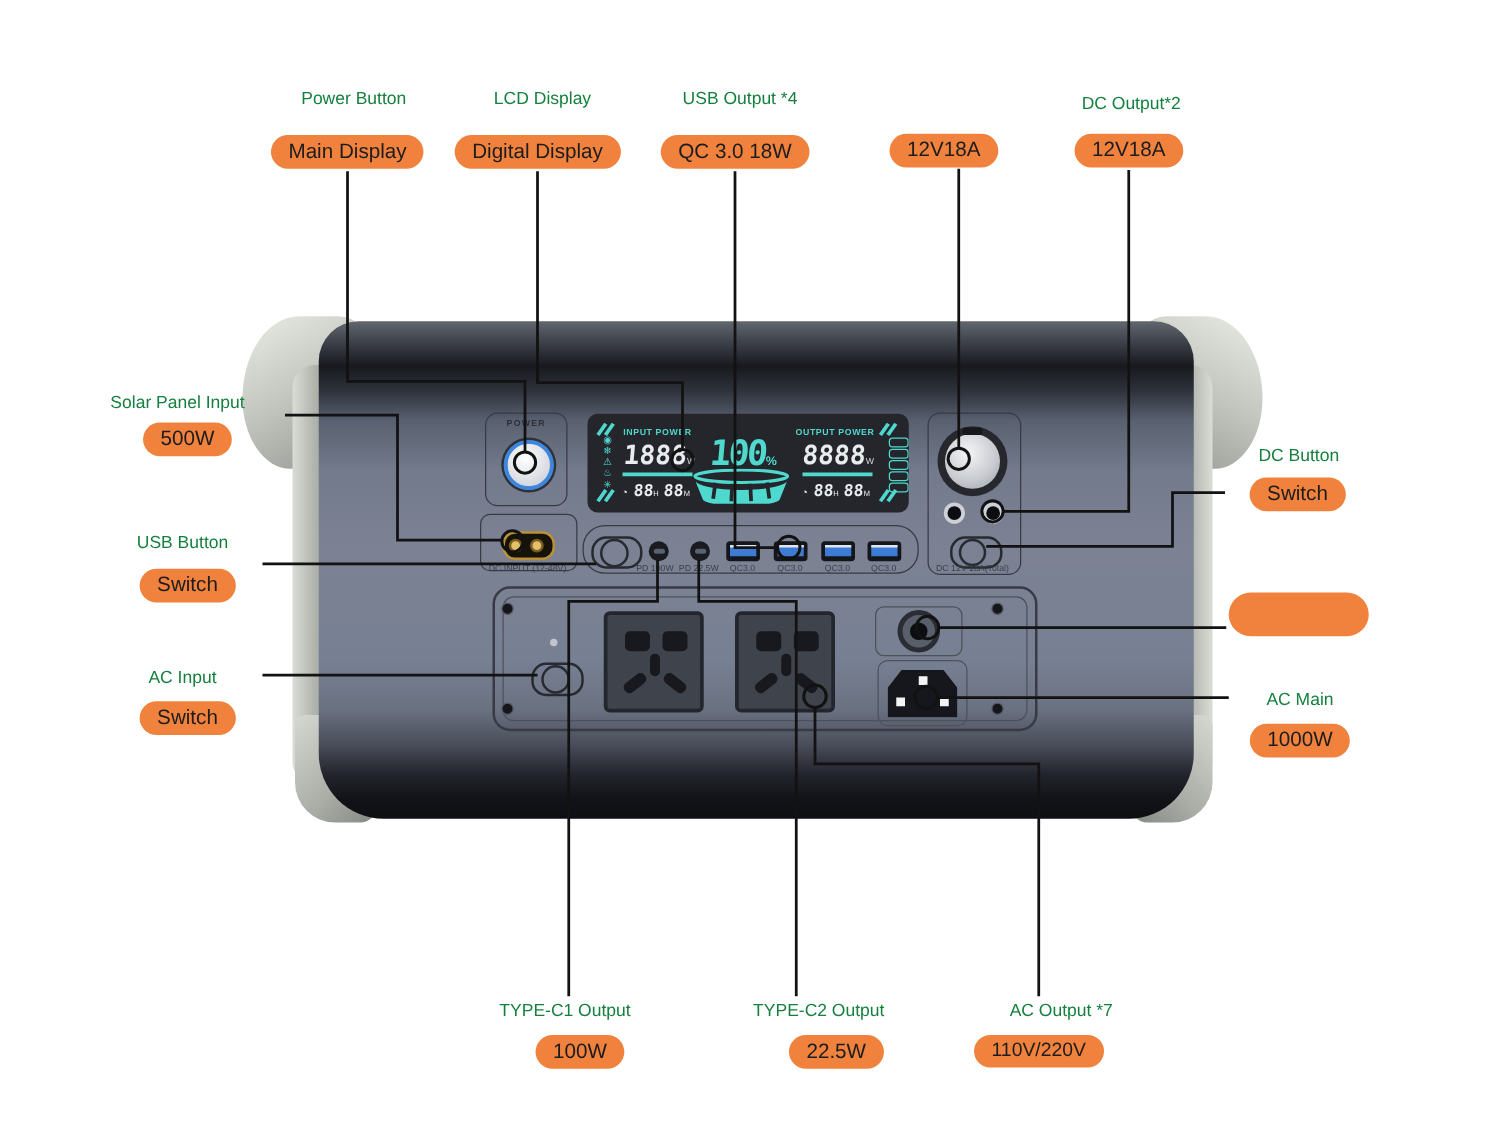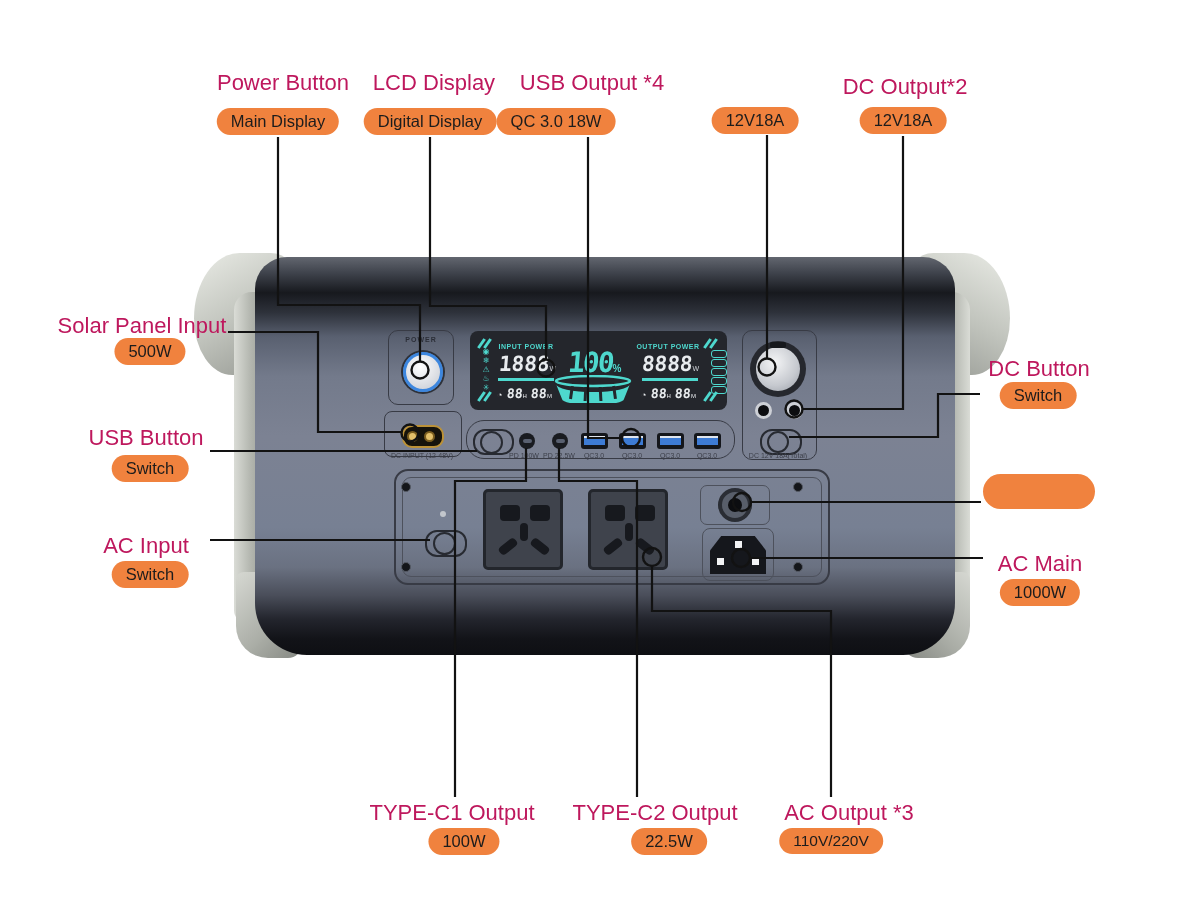--- a/index.html
+++ b/index.html
@@ -1,19 +1,19 @@
 <!DOCTYPE html>
 <html><head>
 <meta charset="utf-8">
 <style>
   html,body{margin:0;padding:0;background:#fff;}
   #stage{position:relative;width:1200px;height:900px;background:#fff;overflow:hidden;
          font-family:"Liberation Sans",sans-serif;}
   
-  .lbl{position:absolute;transform:translateX(-50%);font-size:22px;color:#be185d;
+  .lbl{position:absolute;transform:translateX(-50%);font-size:14px;color:#15803d;
        white-space:nowrap;z-index:40;}
   .lbl-left{position:absolute;font-size:19.5px;color:#1a1a1a;line-height:24px;z-index:40;}
   .lbl-2line{position:absolute;transform:translateX(-50%);font-size:19.5px;color:#111;
        line-height:25px;text-align:center;width:110px;z-index:41;}
   .badge{position:absolute;transform:translateX(-50%);background:#F0823E;color:#1c1c1c;
        font-size:16.5px;padding:4px 14px;border-radius:16px;white-space:nowrap;z-index:40;}
   .pill{position:absolute;transform:translateX(-50%);background:#F0823E;border-radius:18px;z-index:40;}
   
   .wing,.rail,.foot{position:absolute;z-index:1;}
   .wing-l{left:194px;top:253px;width:104px;height:122px;border-radius:50px 30px 6px 42px/72px 34px 6px 62px;
@@ -77,21 +77,21 @@
 
 <div id="stage">
 
   <div class="lbl" style="left:283px;top:70px">Power Button</div>
   <div class="badge" style="left:278px;top:108px">Main Display</div>
 
   <div class="lbl" style="left:434px;top:70px">LCD Display</div>
   <div class="badge" style="left:430px;top:108px">Digital Display</div>
 
   <div class="lbl" style="left:592px;top:70px">USB Output *4</div>
-  <div class="badge" style="left:556px;top:108px">QC 3.0 18W</div>
+  <div class="badge" style="left:588px;top:108px">QC 3.0 18W</div>
 
   <div class="badge" style="left:755px;top:107px">12V18A</div>
 
   <div class="lbl" style="left:905px;top:74px">DC Output*2</div>
   <div class="badge" style="left:903px;top:107px">12V18A</div>
 
   <div class="lbl" style="left:142px;top:313px">Solar Panel Input</div>
   <div class="badge" style="left:150px;top:338px">500W</div>
 
   <div class="lbl" style="left:146px;top:425px">USB Button</div>
@@ -107,21 +107,21 @@
 
   <div class="lbl" style="left:1040px;top:551px">AC Main</div>
   <div class="badge" style="left:1040px;top:579px">1000W</div>
 
   <div class="lbl" style="left:452px;top:800px">TYPE-C1 Output</div>
   <div class="badge" style="left:464px;top:828px">100W</div>
 
   <div class="lbl" style="left:655px;top:800px">TYPE-C2 Output</div>
   <div class="badge" style="left:669px;top:828px">22.5W</div>
 
-  <div class="lbl" style="left:849px;top:800px">AC Output *3</div>
+  <div class="lbl" style="left:849px;top:800px">AC Output *7</div>
   <div class="badge" style="left:831px;top:828px;font-size:15.5px">110V/220V</div>
 
   <div class="wing wing-l"></div>
   <div class="wing wing-r"></div>
   <div class="rail rail-l"></div>
   <div class="rail rail-r"></div>
   <div class="foot foot-l"></div>
   <div class="foot foot-r"></div>
   <div class="body"></div>
 

